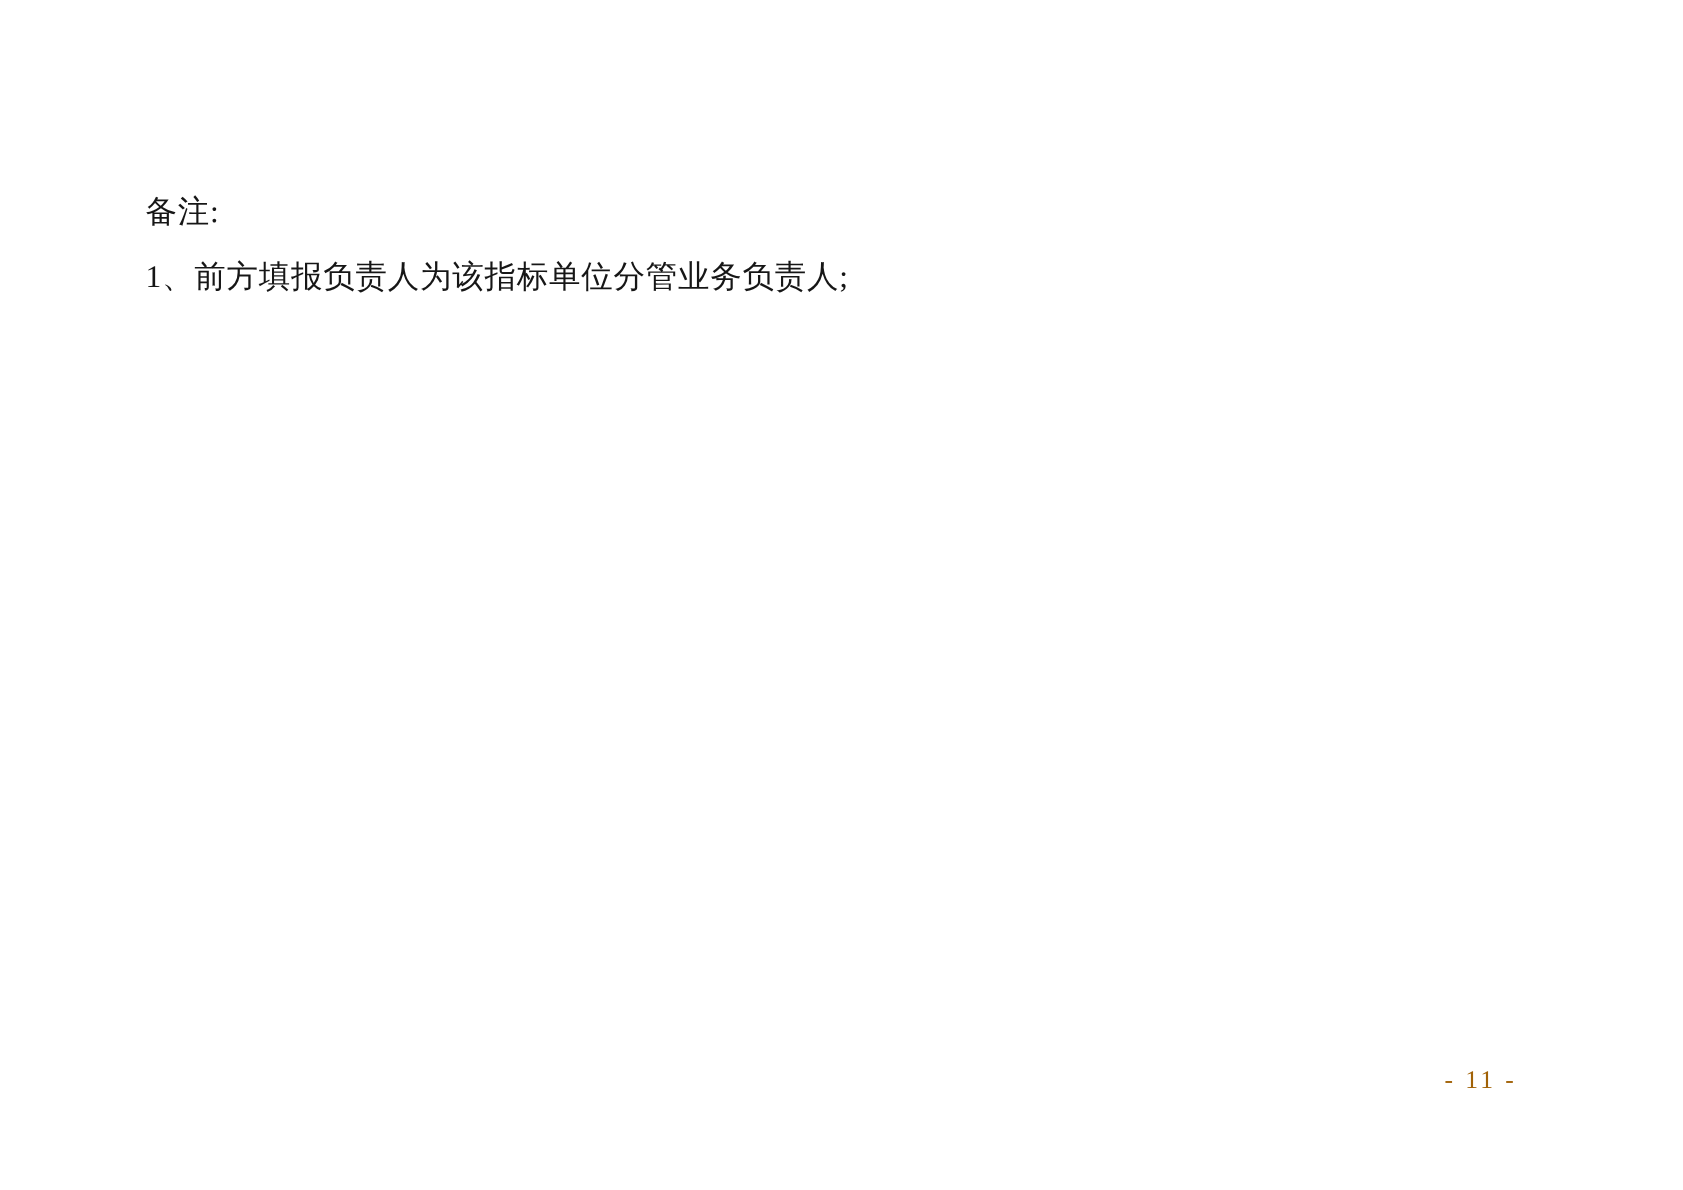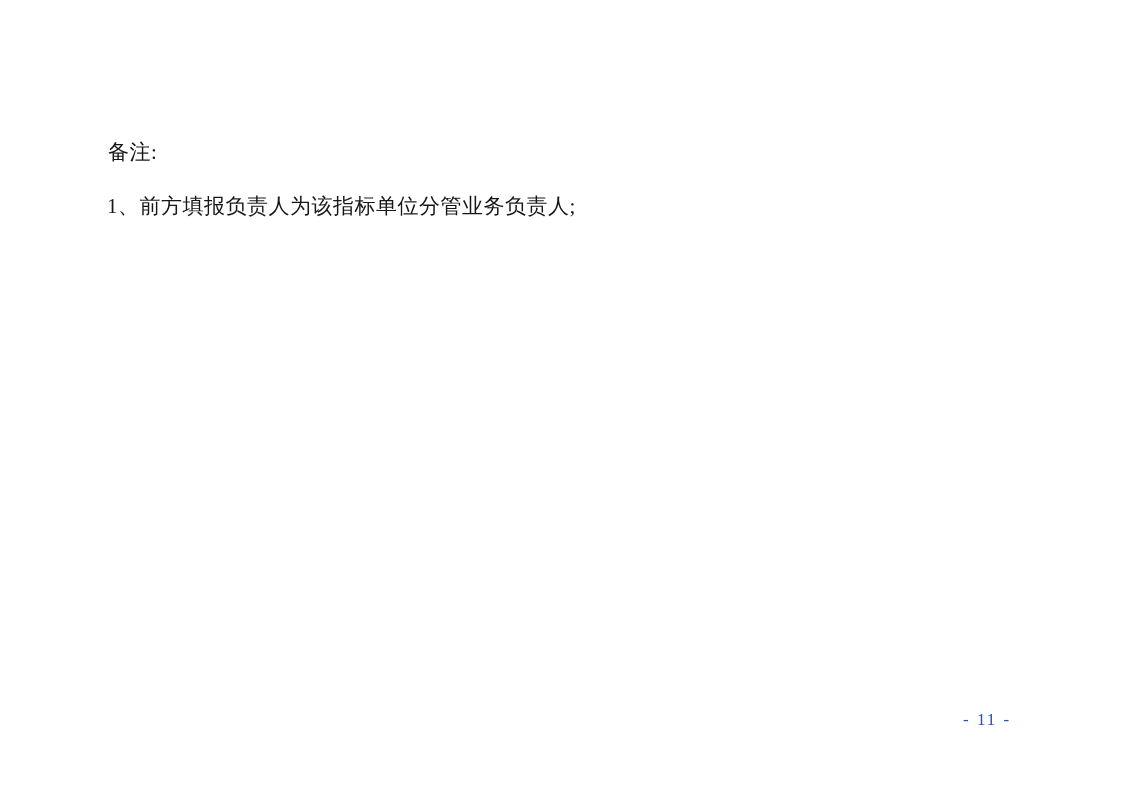--- a/index.html
+++ b/index.html
@@ -19,39 +19,39 @@
   .content {
     position: absolute;
     left: 97px;
     top: 120px;
     width: 940px;
     font-size: 21px;
     line-height: 42.5px;
     letter-spacing: 0.5px;
   }
   .notes-label {
-    margin: 11px;
+    margin: 0;
   }
   .note-item {
-    margin: 10px;
+    margin: 0;
     padding-left: 33px;
     text-indent: -33px;
     text-align: justify;
     text-justify: inter-ideograph;
   }
   .note-item .marker {
     display: inline;
   }
   .footer-pagenum {
     position: absolute;
     left: 963px;
     top: 710px;
     font-size: 17px;
     letter-spacing: 2px;
-    color: #1d4ed8;
+    color: #a16207;
     white-space: pre;
   }
 </style>
 </head>
 <body>
 
 <div class="page">
   <div class="content">
     <p class="notes-label">备注:</p>
 

